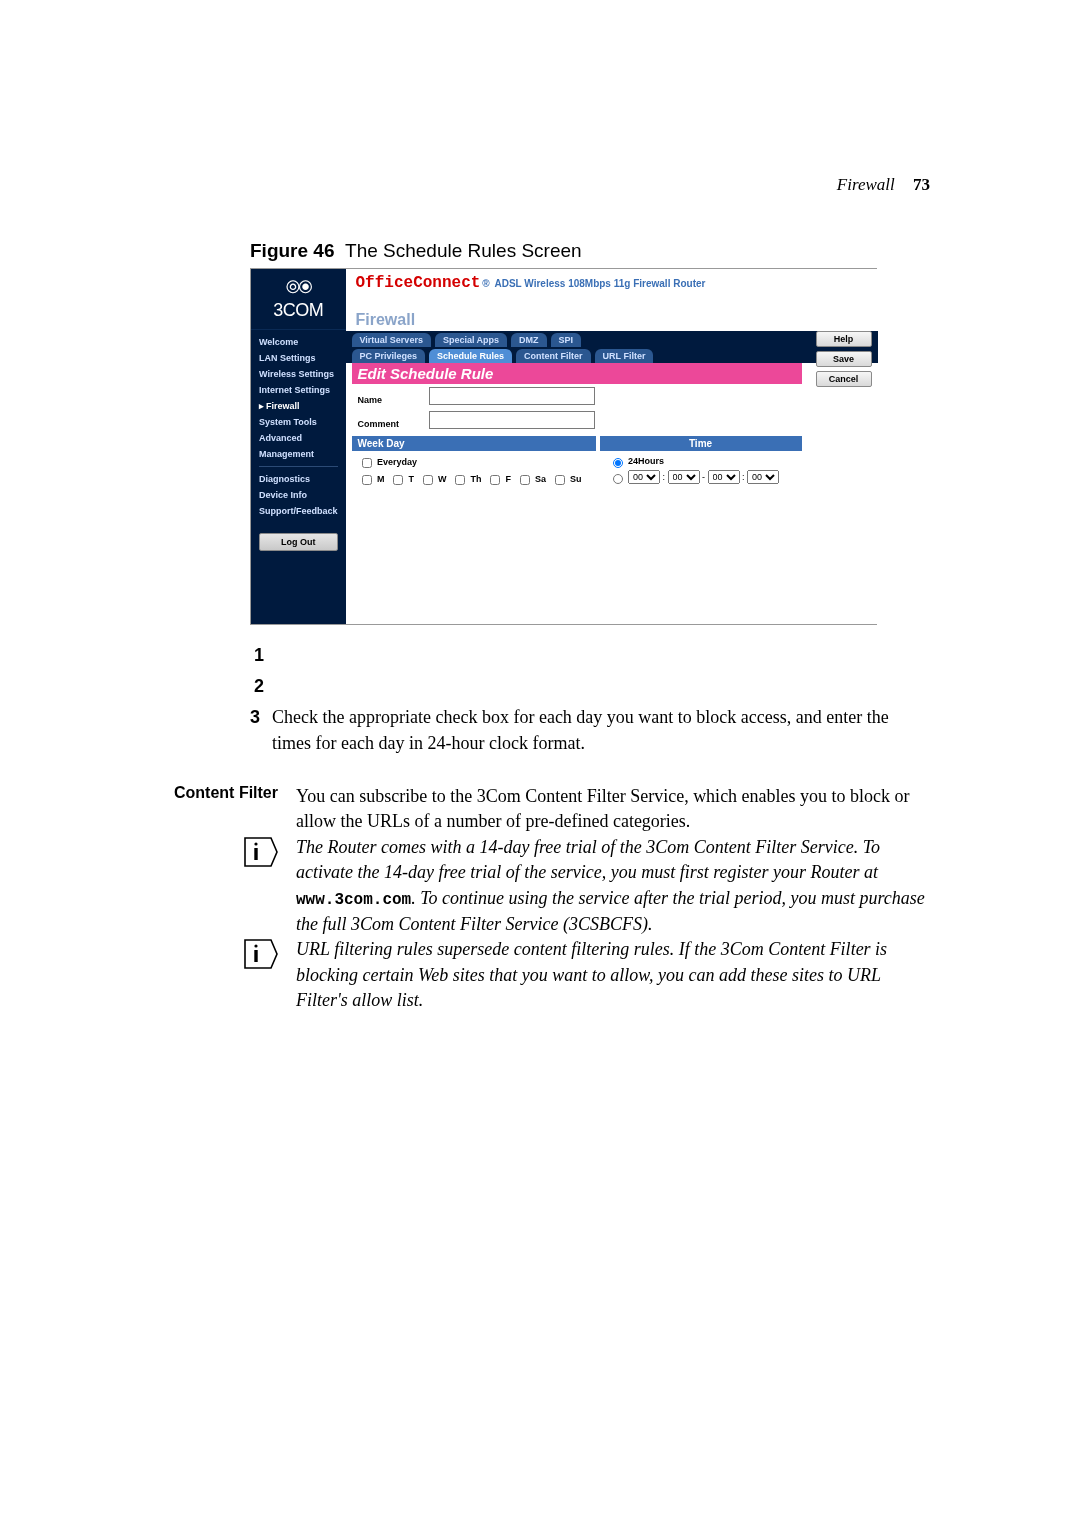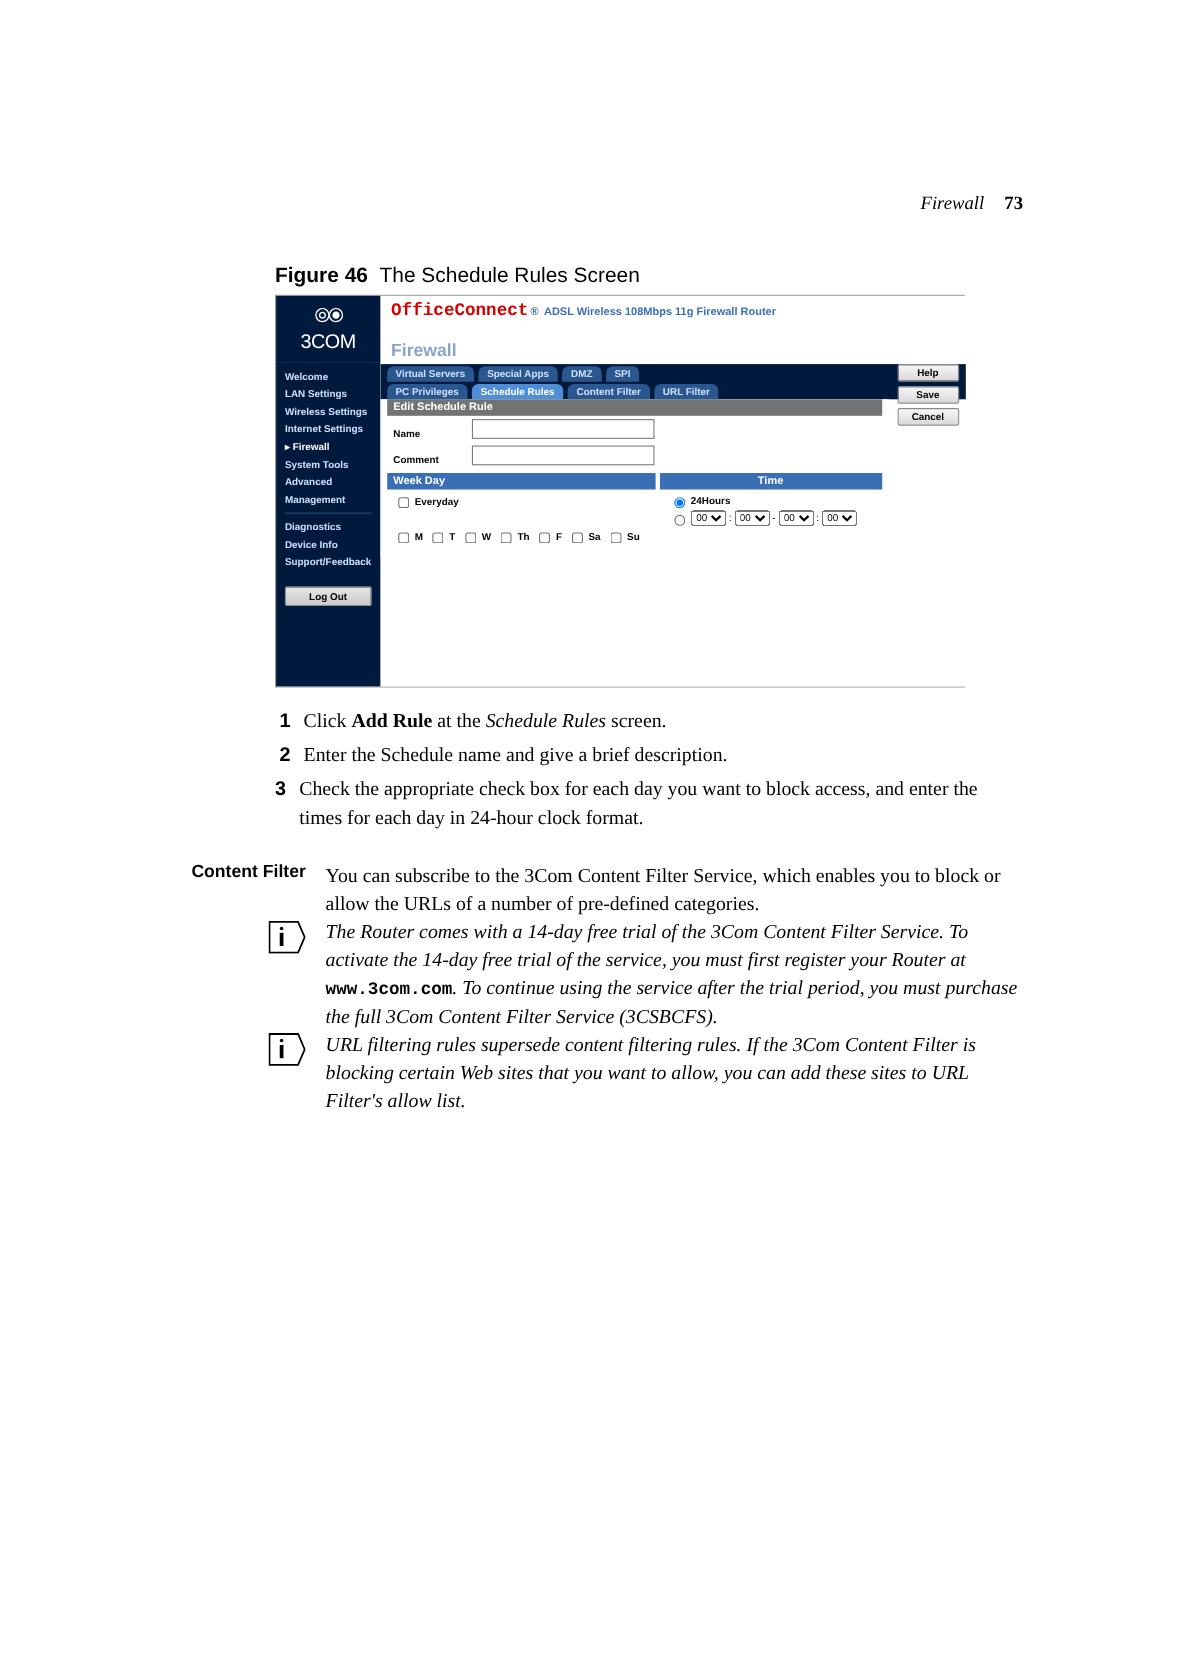--- a/index.html
+++ b/index.html
@@ -112,22 +112,23 @@
     font-weight: bold;
     white-space: nowrap;
   }
   .tab.dim { background: #2b5790; color: #cfe0ff; }
   .tab.active { background: #4f8ed6; }
   .panel {
     background: #fff;
     padding: 0 6px 6px;
   }
   .panel-title {
-    background: #737373; color: #fff; font-size: 10px; font-weight: bold;
+    background: #ec4899; color: #fff; font-size: 15px; font-weight: bold;
     padding: 2px 6px;
+    font-style: italic;
   }
   .field-row {
     display: flex; align-items: flex-end; gap: 16px;
     font-size: 9px; padding: 3px 6px;
     color: #000;
     font-weight: bold;
   }
   .field-row label { width: 55px; }
   .field-row input[type=text] {
     width: 160px; height: 14px; font-size: 9px;
@@ -136,21 +137,21 @@
   .subheads { display: flex; margin-top: 4px; }
   .subheads div {
     background: #3a6fb5; color: #fff; font-size: 10px; font-weight: bold;
     padding: 2px 6px;
   }
   .subheads .wd { width: 232px; margin-right: 4px; }
   .subheads .tm { width: 190px; text-align: center; }
   .daytime { display: flex; font-size: 9px; color: #000; }
   .days { width: 238px; padding: 4px 6px; }
   .days label { margin-right: 2px; }
-  .everyday { font-weight: bold; display: block; margin-bottom: 16px; }
+  .everyday { font-weight: bold; display: block; margin-bottom: 1px; }
   .tiny-chk { width: 10px; height: 10px; vertical-align: middle; }
   .time { padding: 4px 6px; font-weight: bold; }
   .time select { font-size: 9px; width: 32px; }
   .side-buttons {
     position: absolute;
     right: 6px;
     top: 62px;
     display: flex;
     flex-direction: column;
     gap: 4px;
@@ -318,25 +319,23 @@
           <button>Save</button>
           <button>Cancel</button>
         </div>
       </div>
     </div>
   </div>
 
   <ol class="ol">
     <li>
       <span class="num">1</span>
-      <span><span>Click </span><b>Add Rule</b><span> at the </span><i>Schedule Rules</i><span> screen.</span></span>
     </li>
     <li>
       <span class="num">2</span>
-      <span>Enter the Schedule name and give a brief description.</span>
     </li>
     <li>
       <span class="num">3</span>
       <span>Check the appropriate check box for each day you want to block access, and enter the times for each day in 24-hour clock format.</span>
     </li>
   </ol>
 
   <div class="section">
     <div class="left">Content Filter</div>
     <div class="right">You can subscribe to the 3Com Content Filter Service, which enables you to block or allow the URLs of a number of pre-defined categories.</div>

